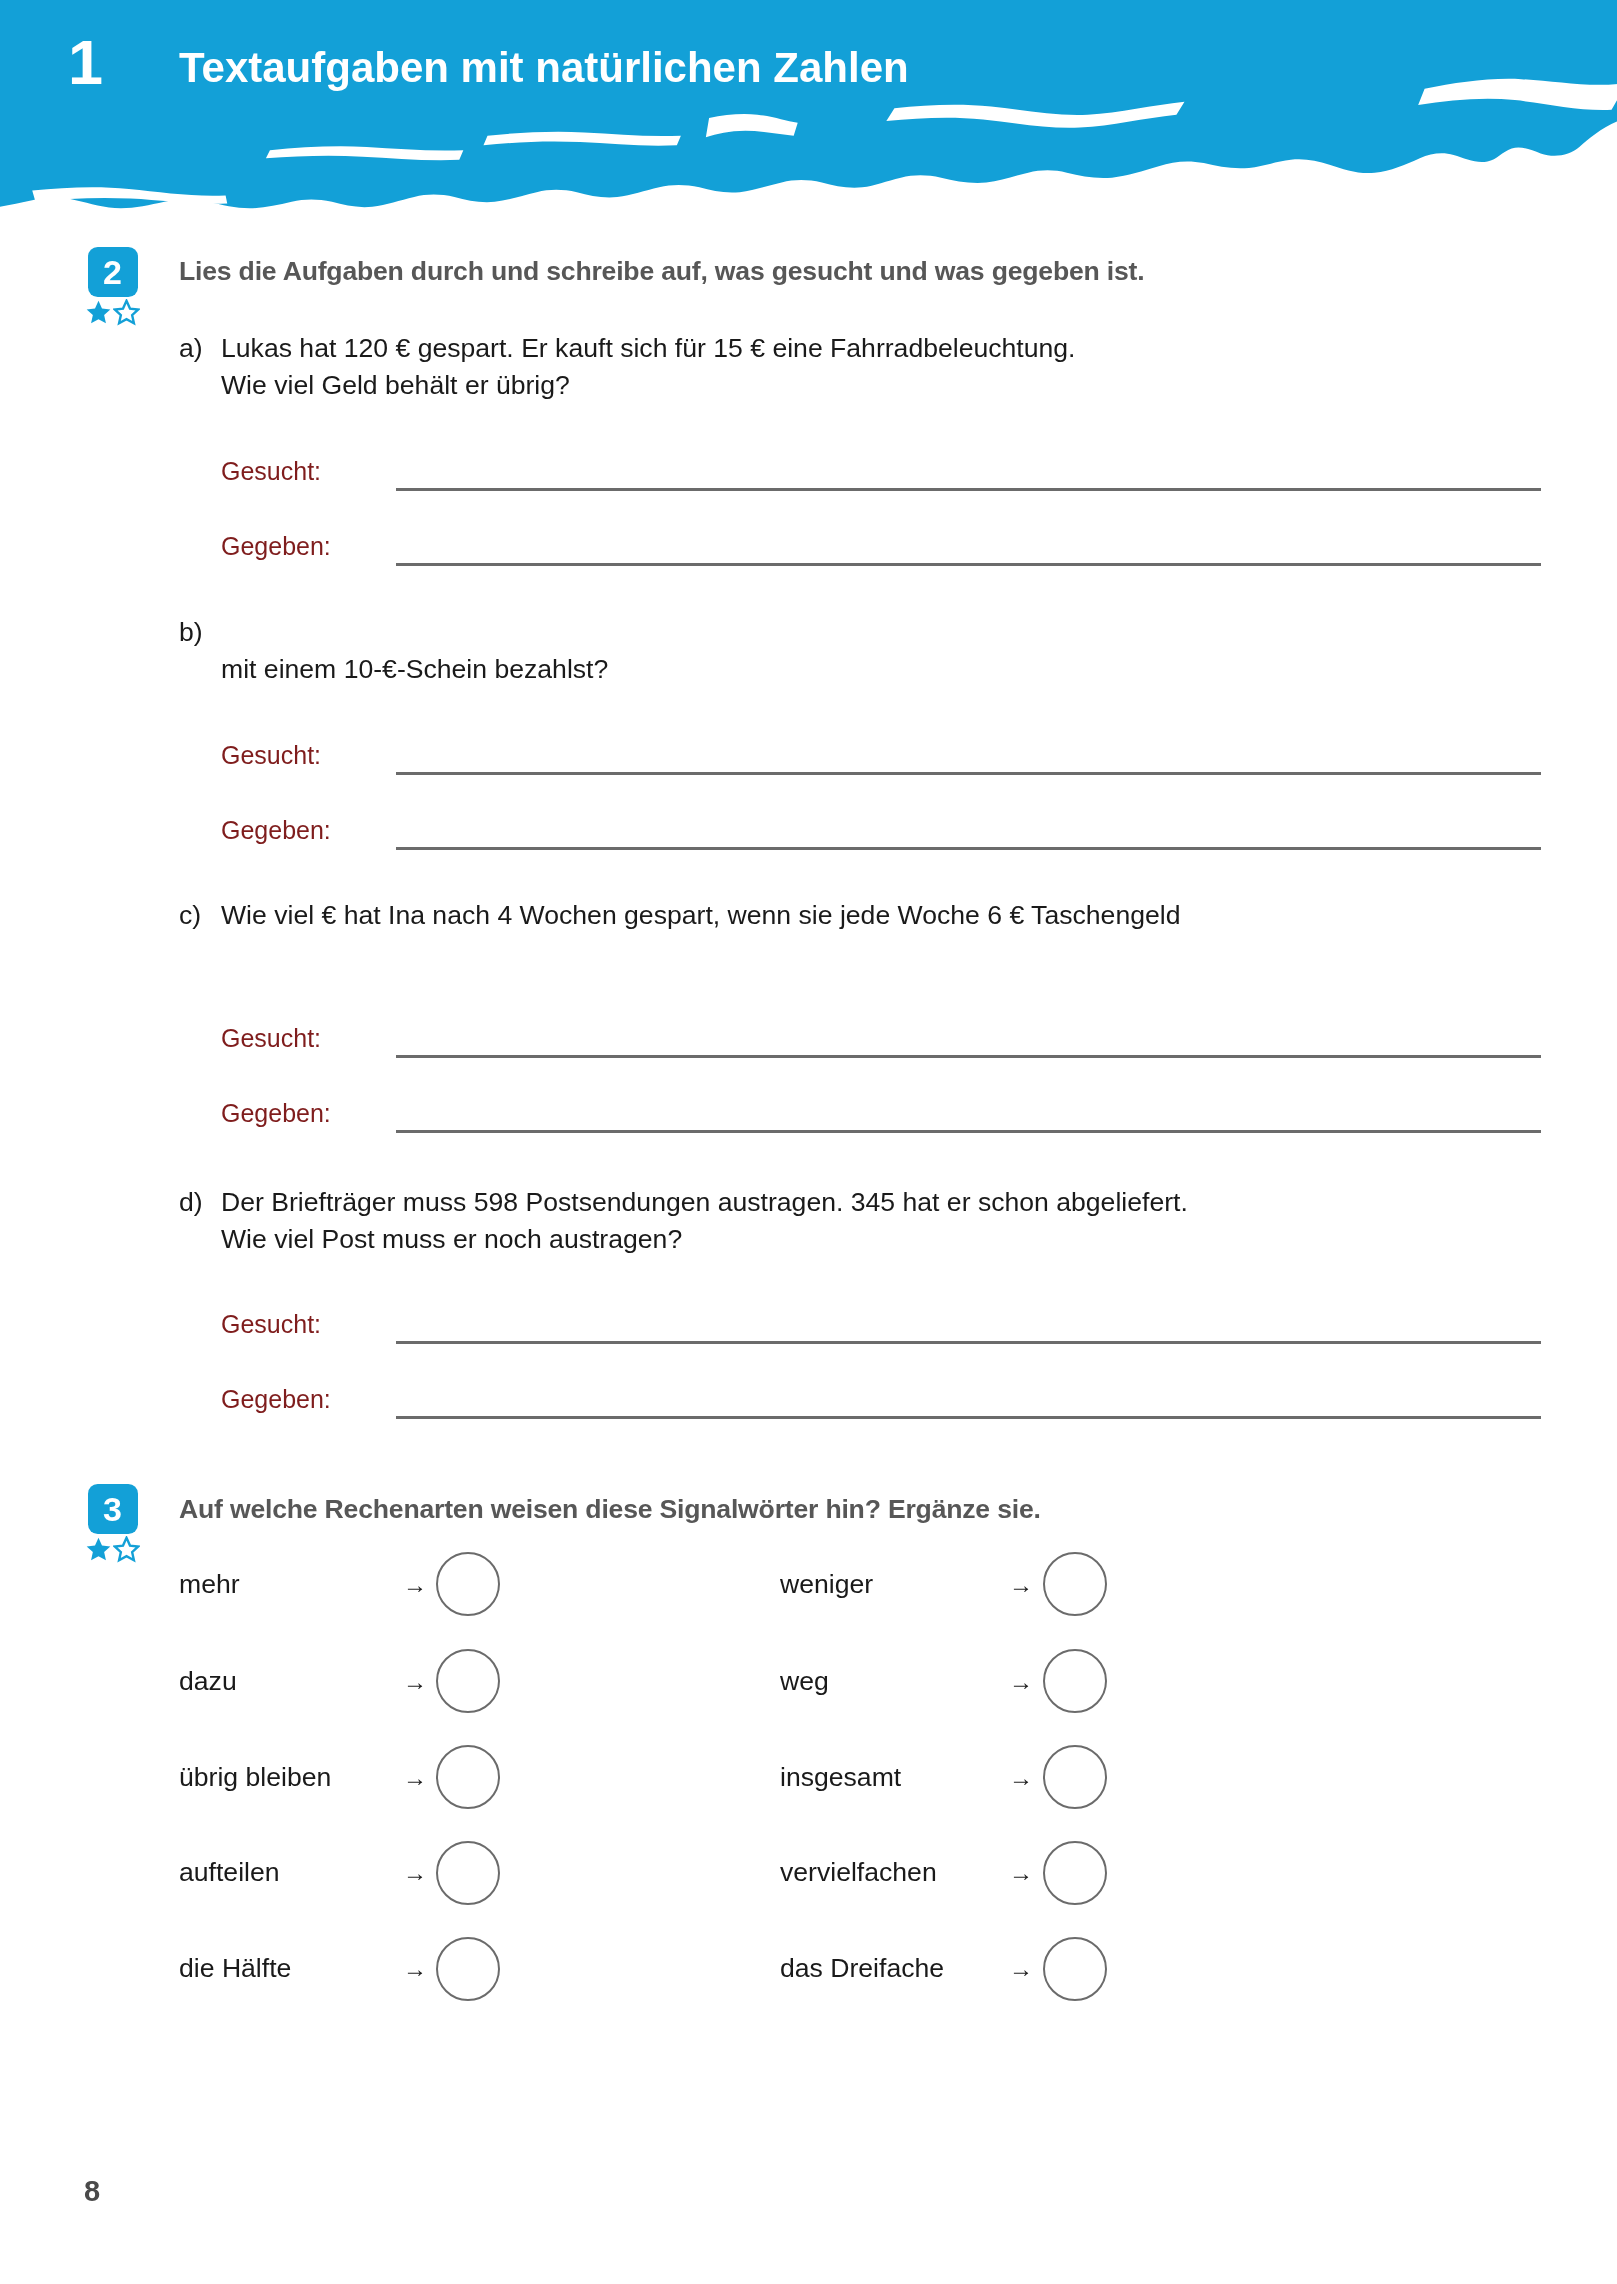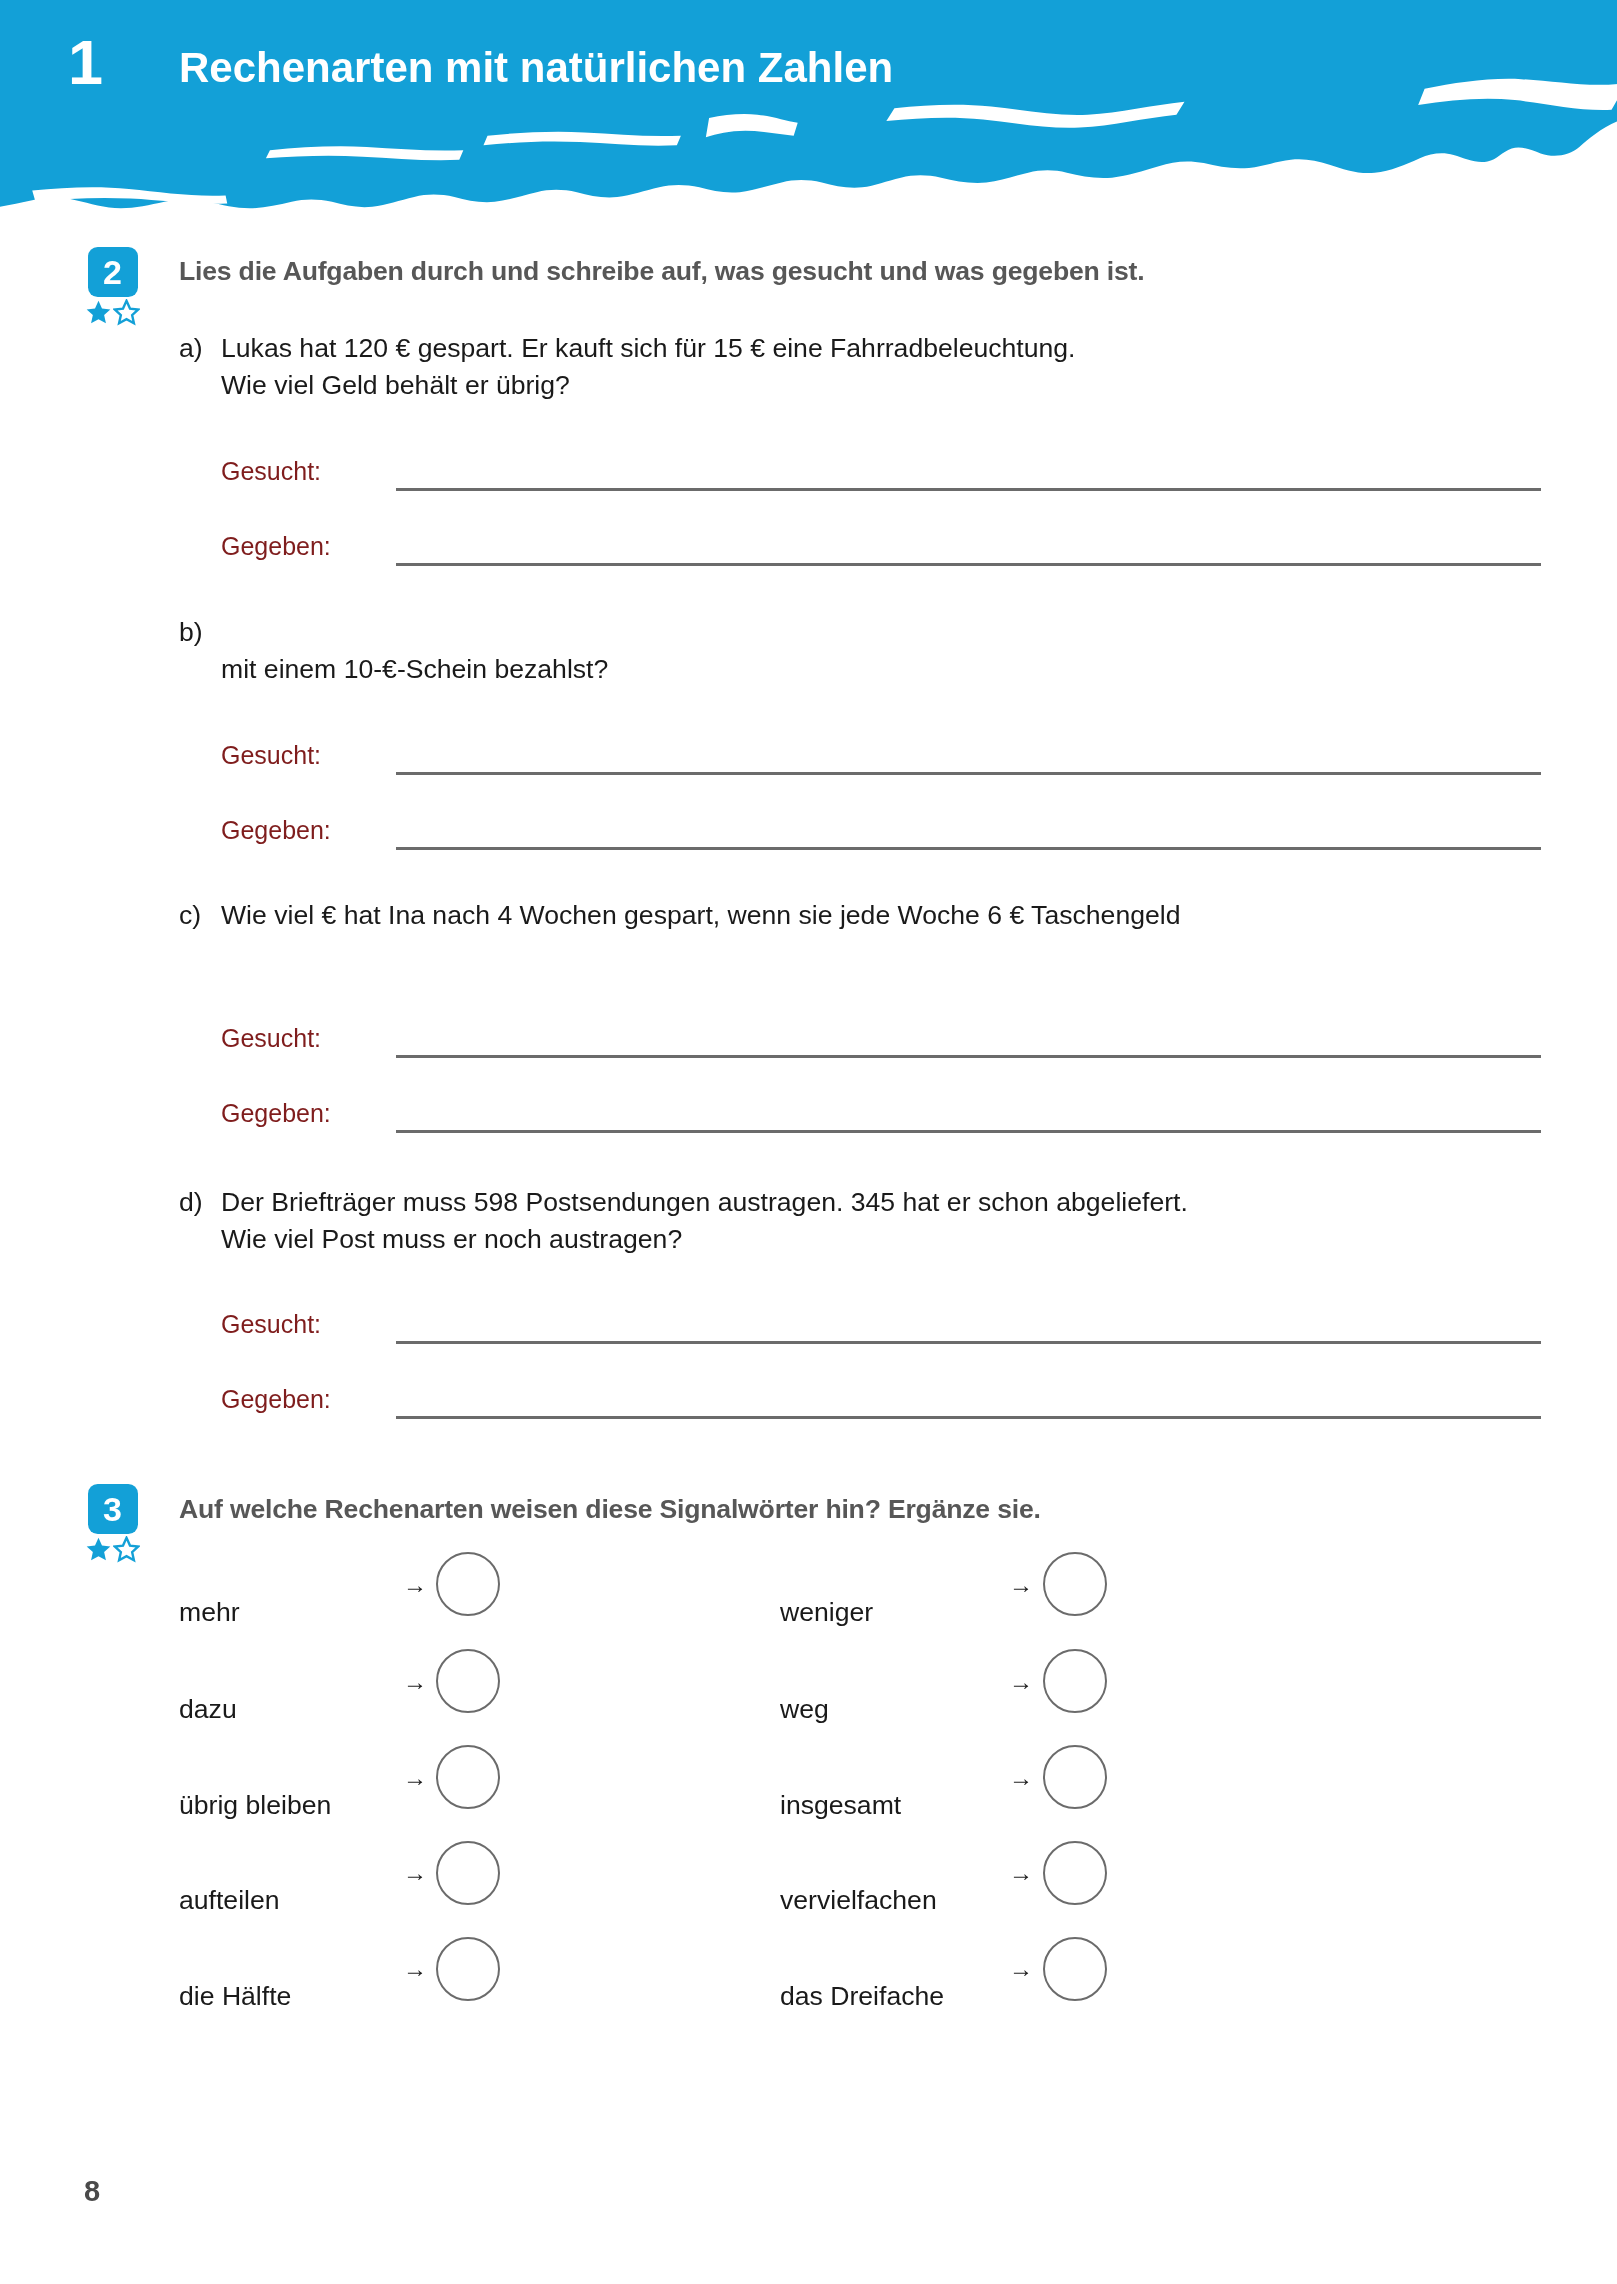--- a/index.html
+++ b/index.html
@@ -117,21 +117,20 @@
     background: #6b6b6b;
     width: 1145px;
   }
   .signal-word {
     position: absolute;
     font-size: 26.6px;
     color: #1a1a1a;
     font-family: "Liberation Sans", sans-serif;
     line-height: 35px;
     white-space: nowrap;
-    margin-top: 28px;
   }
   .signal-arrow {
     position: absolute;
     font-size: 24px;
     color: #1a1a1a;
     font-family: "Liberation Sans", sans-serif;
     line-height: 35px;
   }
   .signal-circle {
     position: absolute;
@@ -231,21 +230,21 @@
         L282,252 C242,254 202,248 162,246
         C122,244 82,246 44,250 Z"></path>
       <path fill="#ffffff" d="
         M1760,130 C1800,124 1840,120 1880,124
         C1920,128 1960,138 2000,136
         L2008,122 L2008,104
         C1968,108 1928,100 1888,98
         C1848,96 1808,102 1768,110 Z"></path>
     </svg>
     <div class="header-chapter-num">1</div>
-    <div class="header-title">Rechenarten mit natürlichen Zahlen</div>
+    <div class="header-title">Textaufgaben mit natürlichen Zahlen</div>
   </div>
 
   <div class="ex-badge-wrap" style="left:76px; top:247px;">
     <div class="ex-badge">2</div>
     <div class="stars">
       <svg class="star-svg" viewBox="0 0 24 24">
         <path d="M12 1.6l3.1 6.9 7.4.8-5.5 5 1.6 7.3L12 17.9 5.4 21.6 7 14.3l-5.5-5 7.4-.8z" fill="#13a0d7"></path>
       </svg>
       <svg class="star-svg" viewBox="0 0 24 24">
         <path d="M12 1.6l3.1 6.9 7.4.8-5.5 5 1.6 7.3L12 17.9 5.4 21.6 7 14.3l-5.5-5 7.4-.8z" fill="none" stroke="#13a0d7" stroke-width="2.1"></path>

